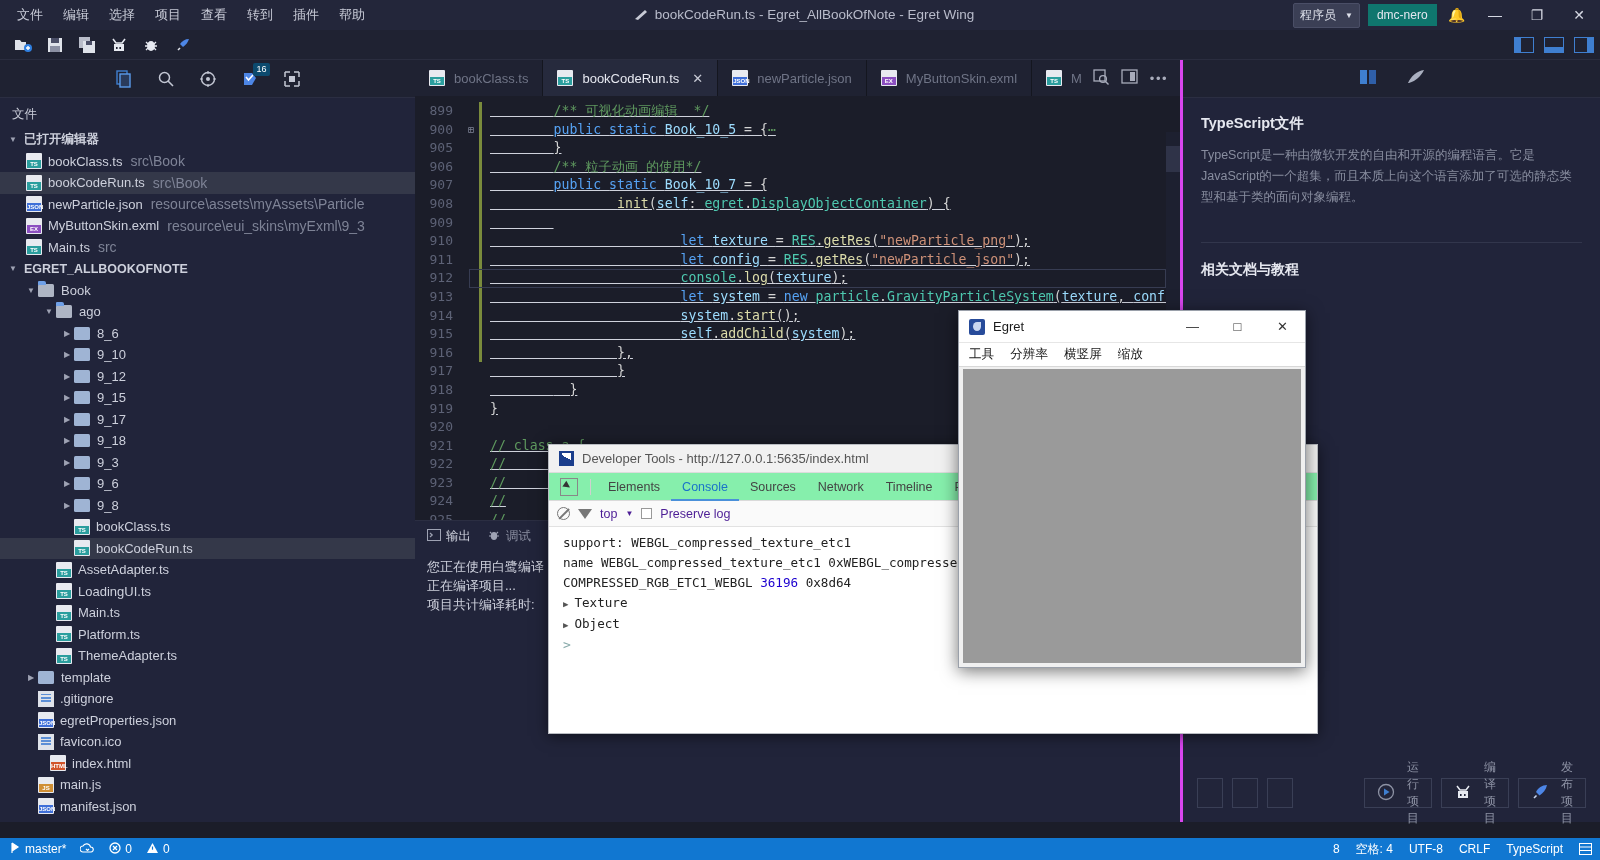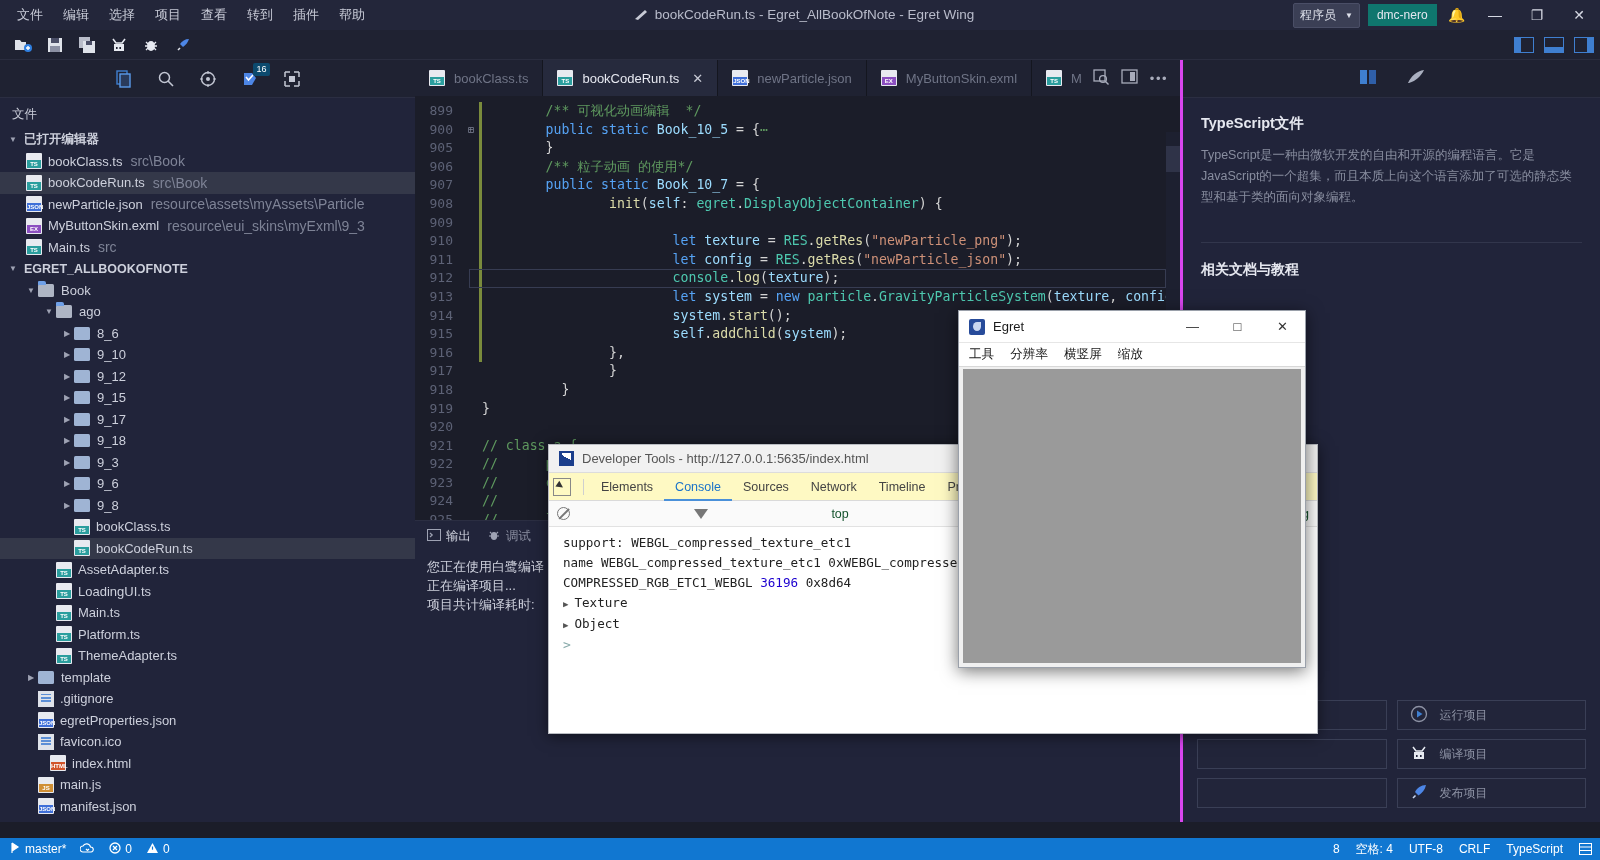--- a/index.html
+++ b/index.html
@@ -162,21 +162,21 @@
   }
   .cline { display: flex; height: 18.6px; white-space: pre; }
   .ln {
     width: 48px; flex: 0 0 48px; text-align: right; padding-right: 10px;
     color: #5d6276; font-size: 13px;
   }
   .fold { width: 16px; flex: 0 0 16px; text-align: center; color: #7e8396;
           font-size: 10px; }
   .gutterbar { width: 3px; flex: 0 0 3px; background: transparent; }
   .gutterbar.active { background: #7a8b3c; }
-  .ctext { padding-left: 0; }
+  .ctext { padding-left: 8px; text-decoration: underline; }
   .hl-row { position: relative; }
   .hl-row::after {
     content: ""; position: absolute; left: 54px; right: 14px; top: 0; bottom: 0;
     border: 1px solid #373c52; pointer-events: none;
   }
   .k-kw   { color: #56a3f5; }
   .k-fn   { color: #dcdcaa; }
   .k-str  { color: #ce9178; }
   .k-cmt  { color: #5f9a5f; }
   .k-txt  { color: #d4d4d4; }
@@ -213,21 +213,21 @@
   .rp-body { padding: 16px 18px; }
   .rp-h1 { font-size: 14.5px; font-weight: bold; color: #e6e8f0; margin-bottom: 12px; }
   .rp-p  { font-size: 12.5px; color: #888d9f; line-height: 21px; }
   .rp-sep { height: 1px; background: #32364c; margin: 34px 0 18px 0; }
   .rp-h2 { font-size: 14px; font-weight: bold; color: #e6e8f0; }
 
   .rp-buttons {
     position: absolute; left: 0; right: 0; bottom: 14px;
     display: flex; gap: 10px; padding: 0 14px;
   }
-  .btn-col { display: flex; flex-direction: column; gap: 9px; flex: 1; }
+  .btn-col { display: flex; flex-direction: row; gap: 9px; flex: 1; }
   .rbtn {
     height: 30px; border: 1px solid #3a3f56; background: #22253a;
     display: flex; align-items: center; gap: 12px; padding: 0 12px;
     font-size: 12px; color: #8d92a4;
   }
 
   
   .statusbar {
     position: absolute; left: 0; bottom: 0; width: 1600px; height: 22px;
     background: #1177d1; display: flex; align-items: center;
@@ -250,38 +250,38 @@
     gap: 8px; padding: 0 10px; font-size: 13px; color: #555;
     border-bottom: 1px solid #dcdcdc;
   }
   .dt-logo { width: 15px; height: 15px; background: #1b3e8c; position: relative; }
   .dt-logo::after {
     content:""; position:absolute; left:3px; top:2px; width:9px; height:11px;
     background: linear-gradient(210deg,#fff 0 45%, #1b3e8c 45%);
   }
   .dt-tabs {
     height: 28px; display: flex; align-items: center; gap: 0;
-    border-bottom: 1px solid #dadada; background: #fef9c3; padding-left: 0;
+    border-bottom: 1px solid #dadada; background: #86efac; padding-left: 7px;
   }
   .dt-tab { padding: 0 11px; height: 28px; line-height: 28px; font-size: 12.5px;
             color: #444; }
   .dt-tab.sel { color: #1a73c9; border-bottom: 2px solid #4a90d9; }
   .dt-cursor-ic {
     width: 18px; height: 18px; margin: 0 6px 0 4px; border: 1px solid #888;
     display: inline-block; position: relative;
   }
   .dt-cursor-ic::after {
     content: "\25B6"; position: absolute; left: 3px; top: 1px; font-size: 9px;
     color: #333; transform: rotate(35deg);
   }
   .dt-sep { width: 1px; height: 16px; background: #cfcfcf; margin: 0 6px; }
   .dt-filter {
     height: 26px; display: flex; align-items: center; gap: 8px;
     padding: 0 8px; border-bottom: 1px solid #e2e2e2; font-size: 12.5px;
-    color: #14532d; background: #fafafa; justify-content: space-between;
+    color: #4c1d95; background: #fafafa;
   }
   .ic-ban {
     width: 13px; height: 13px; border: 1.6px solid #777; border-radius: 50%;
     position: relative; display: inline-block;
   }
   .ic-ban::after {
     content:""; position:absolute; left:-1px; top:5px; width:14px; height:1.6px;
     background:#777; transform: rotate(-45deg);
   }
   .ic-funnel {

